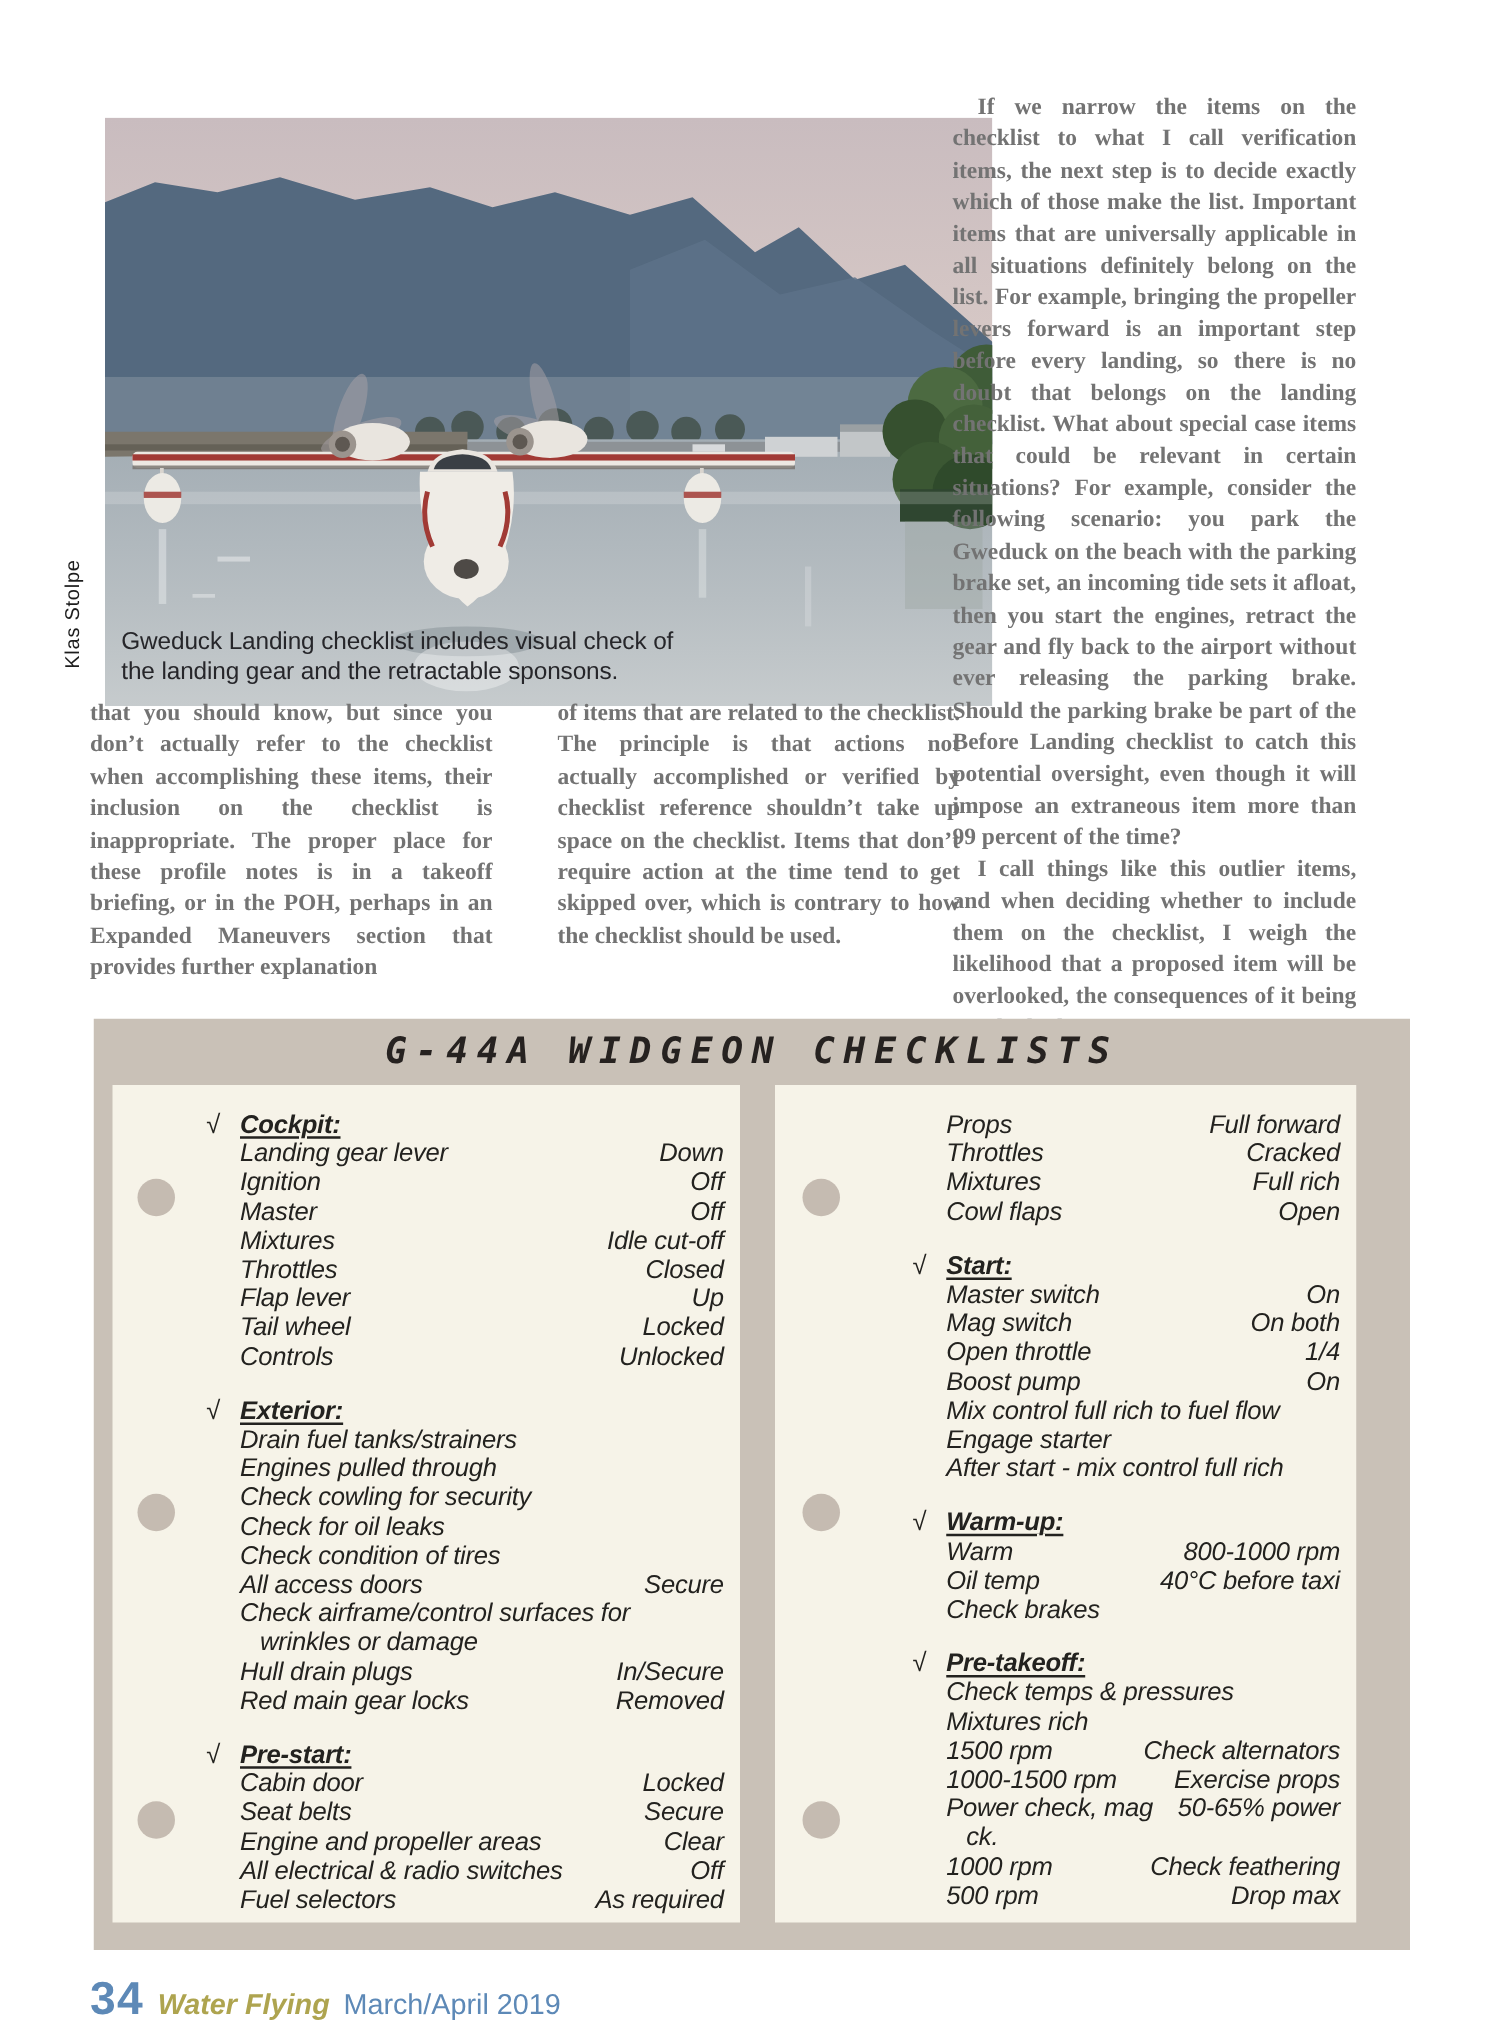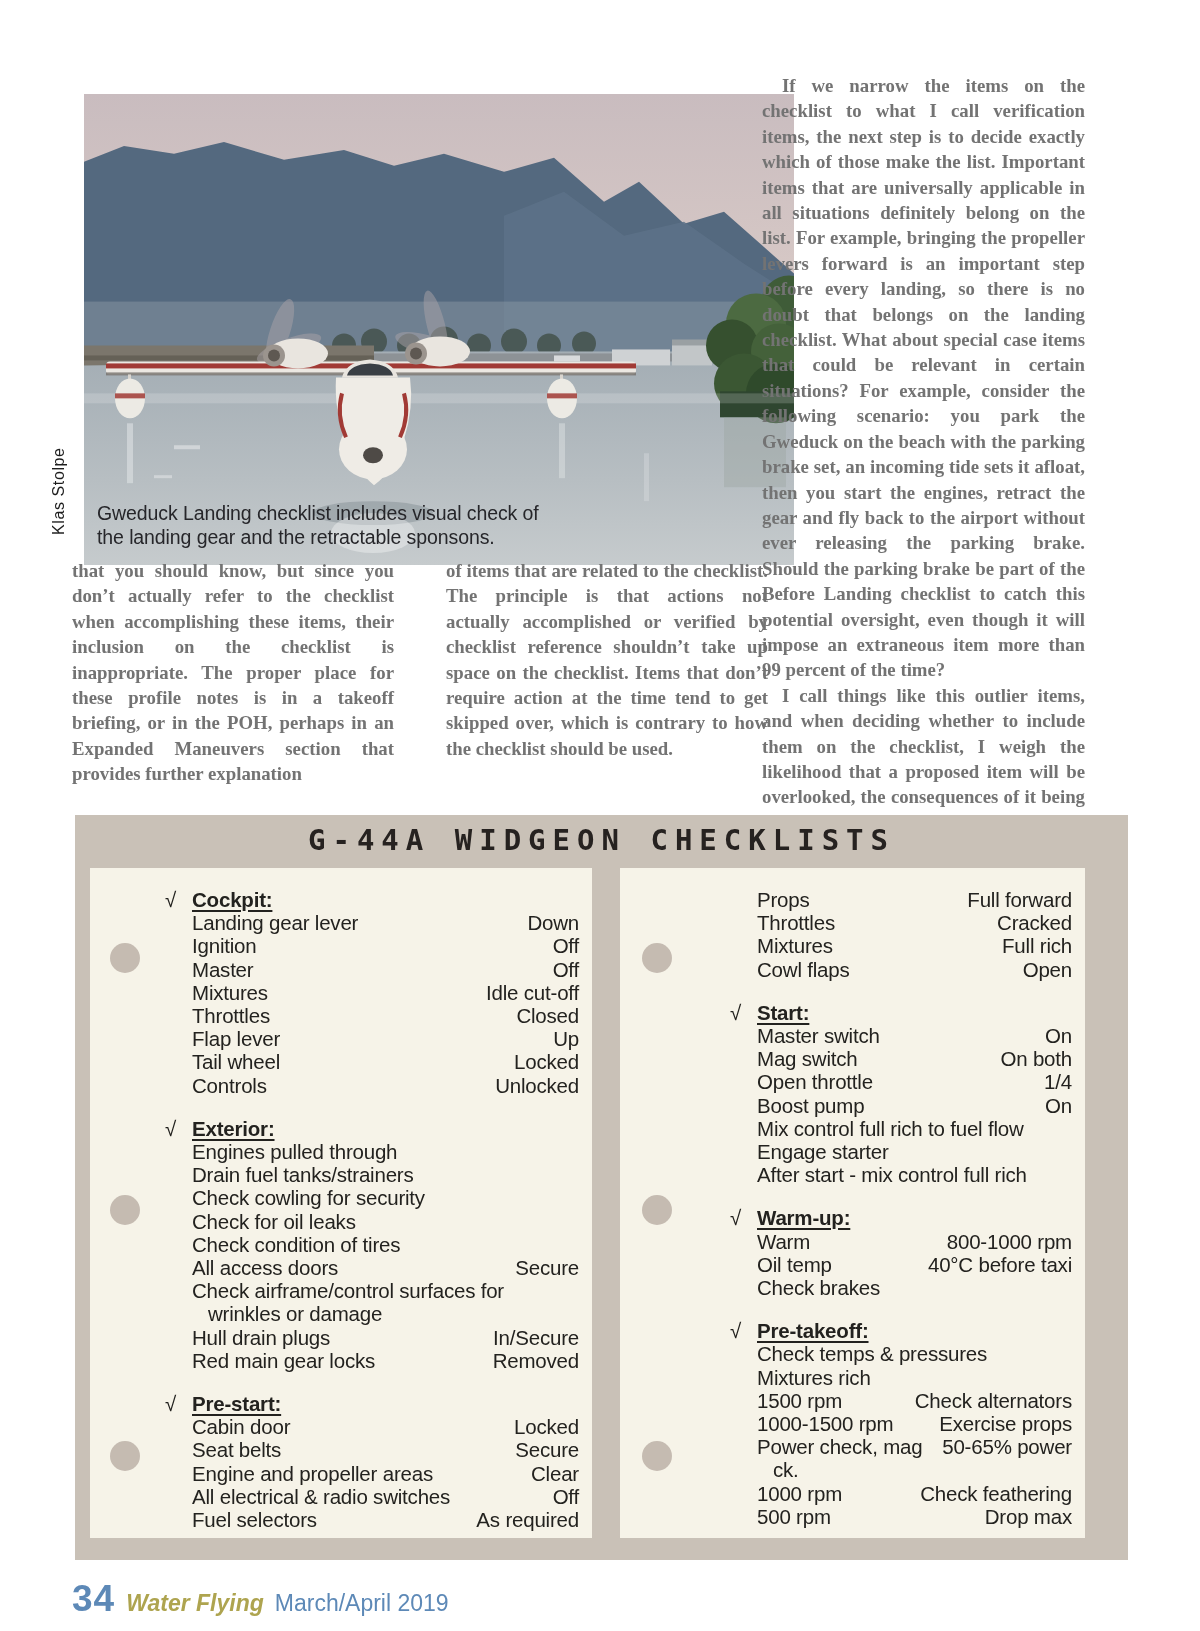--- a/index.html
+++ b/index.html
@@ -24,21 +24,21 @@
        font-family:"Liberation Serif","DejaVu Serif",serif;
        font-size:18.8px; line-height:25.4px; color:#737373;font-weight:bold;}
   #col1{left:72px;  top:558px;}
   #col2{left:418px; top:558px;margin-left:28px;}
   #col3{left:762px; top:73px; width:323px;}
   .col p{margin:0;}
   .col p.indent{text-indent:20px;}
 
   
   #checklist-box{position:absolute; left:75px; top:815px; width:1053px; height:745px;
-        background:var(--box-tan);}
+        background:var(--box-tan);font-style:italic;}
   .box-title{position:absolute; top:8px; left:0; right:0; text-align:center;
         font-family:"DejaVu Sans Mono",monospace; font-size:29px; font-weight:700;
         letter-spacing:7px; color:#262220; white-space:nowrap;}
   .cl-panel{position:absolute; top:53px; height:670px; background:var(--panel-cream); overflow:hidden;}
   #cl-left-panel{left:15px;  width:502px;}
   #cl-right-panel{left:545px; width:465px;padding-left:32px;}
   .cl-content{position:relative; padding:20px 13px 0 102px; font-size:20.5px; line-height:23.2px;
         color:#23221f; letter-spacing:-0.2px;}
   #cl-right-panel .cl-content{padding-left:105px;}
   .cl-section + .cl-section{margin-top:20px;}
@@ -215,24 +215,24 @@
               <span class="cl-val">Locked</span>
             </div>
             <div class="cl-row">
               <span class="cl-name">Controls</span>
               <span class="cl-val">Unlocked</span>
             </div>
           </div>
           <div class="cl-section">
             <div class="cl-head"><span class="chk">√</span><span class="head-text">Exterior:</span></div>
             <div class="cl-row">
+              <span class="cl-name">Drain fuel tanks/strainers</span>
+            </div>
+            <div class="cl-row">
               <span class="cl-name">Engines pulled through</span>
-            </div>
-            <div class="cl-row">
-              <span class="cl-name">Drain fuel tanks/strainers</span>
             </div>
             <div class="cl-row">
               <span class="cl-name">Check cowling for security</span>
             </div>
             <div class="cl-row">
               <span class="cl-name">Check for oil leaks</span>
             </div>
             <div class="cl-row">
               <span class="cl-name">Check condition of tires</span>
             </div>

